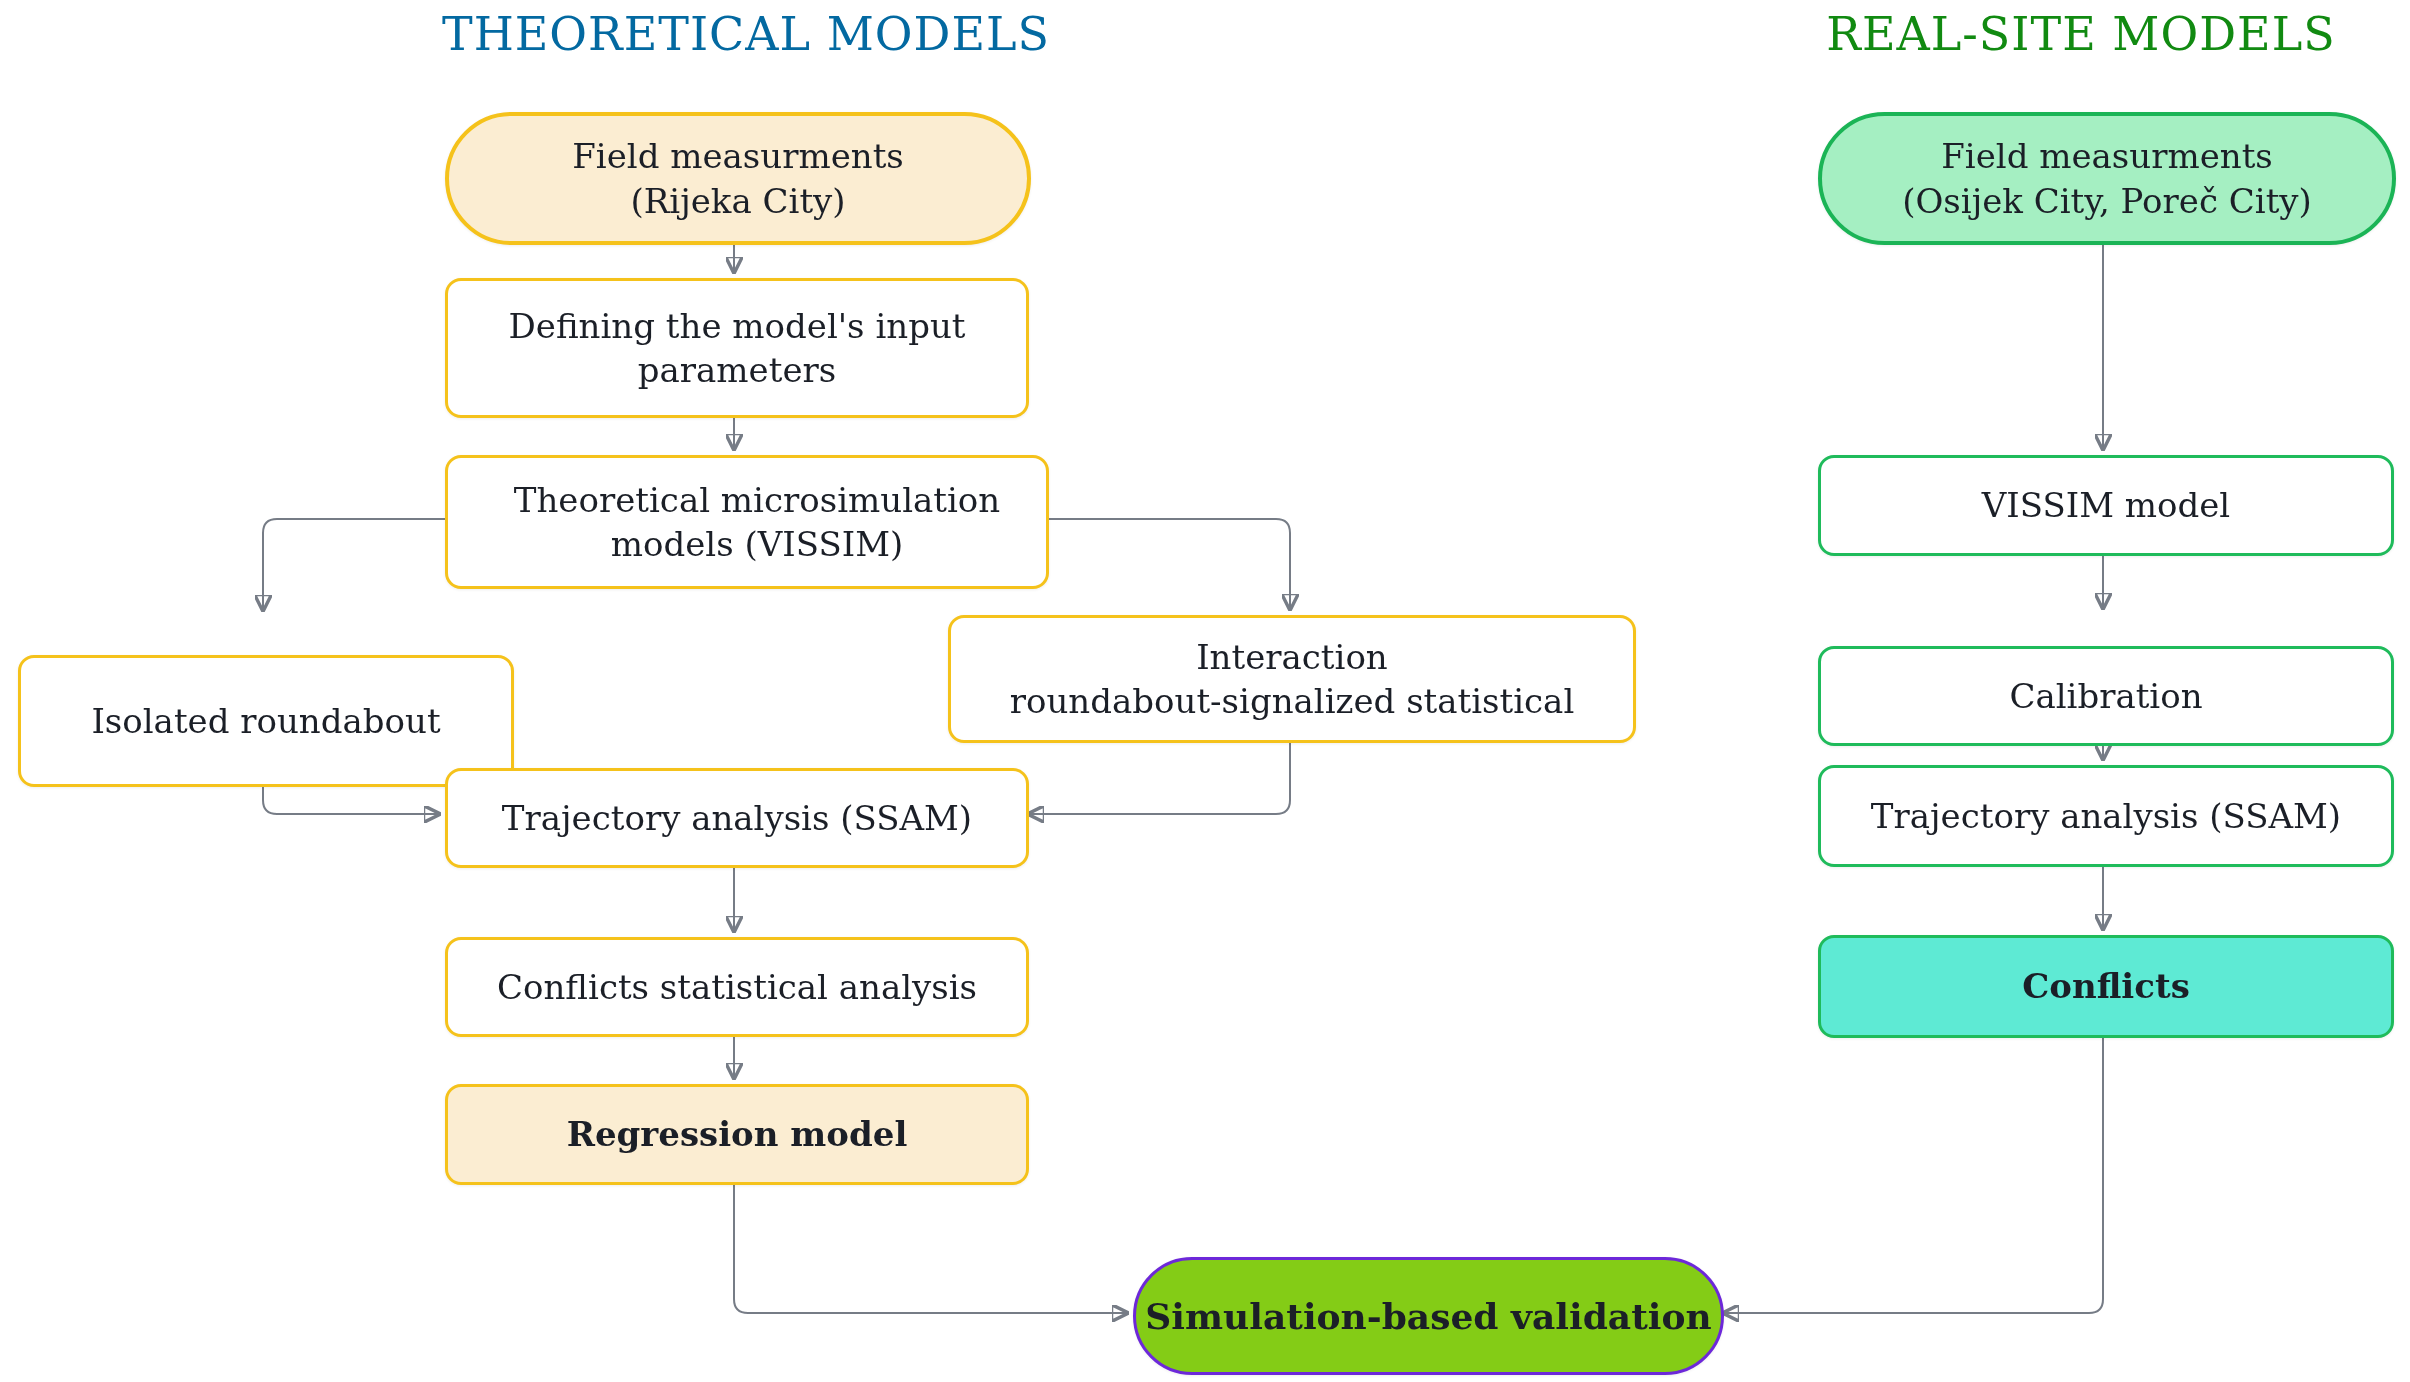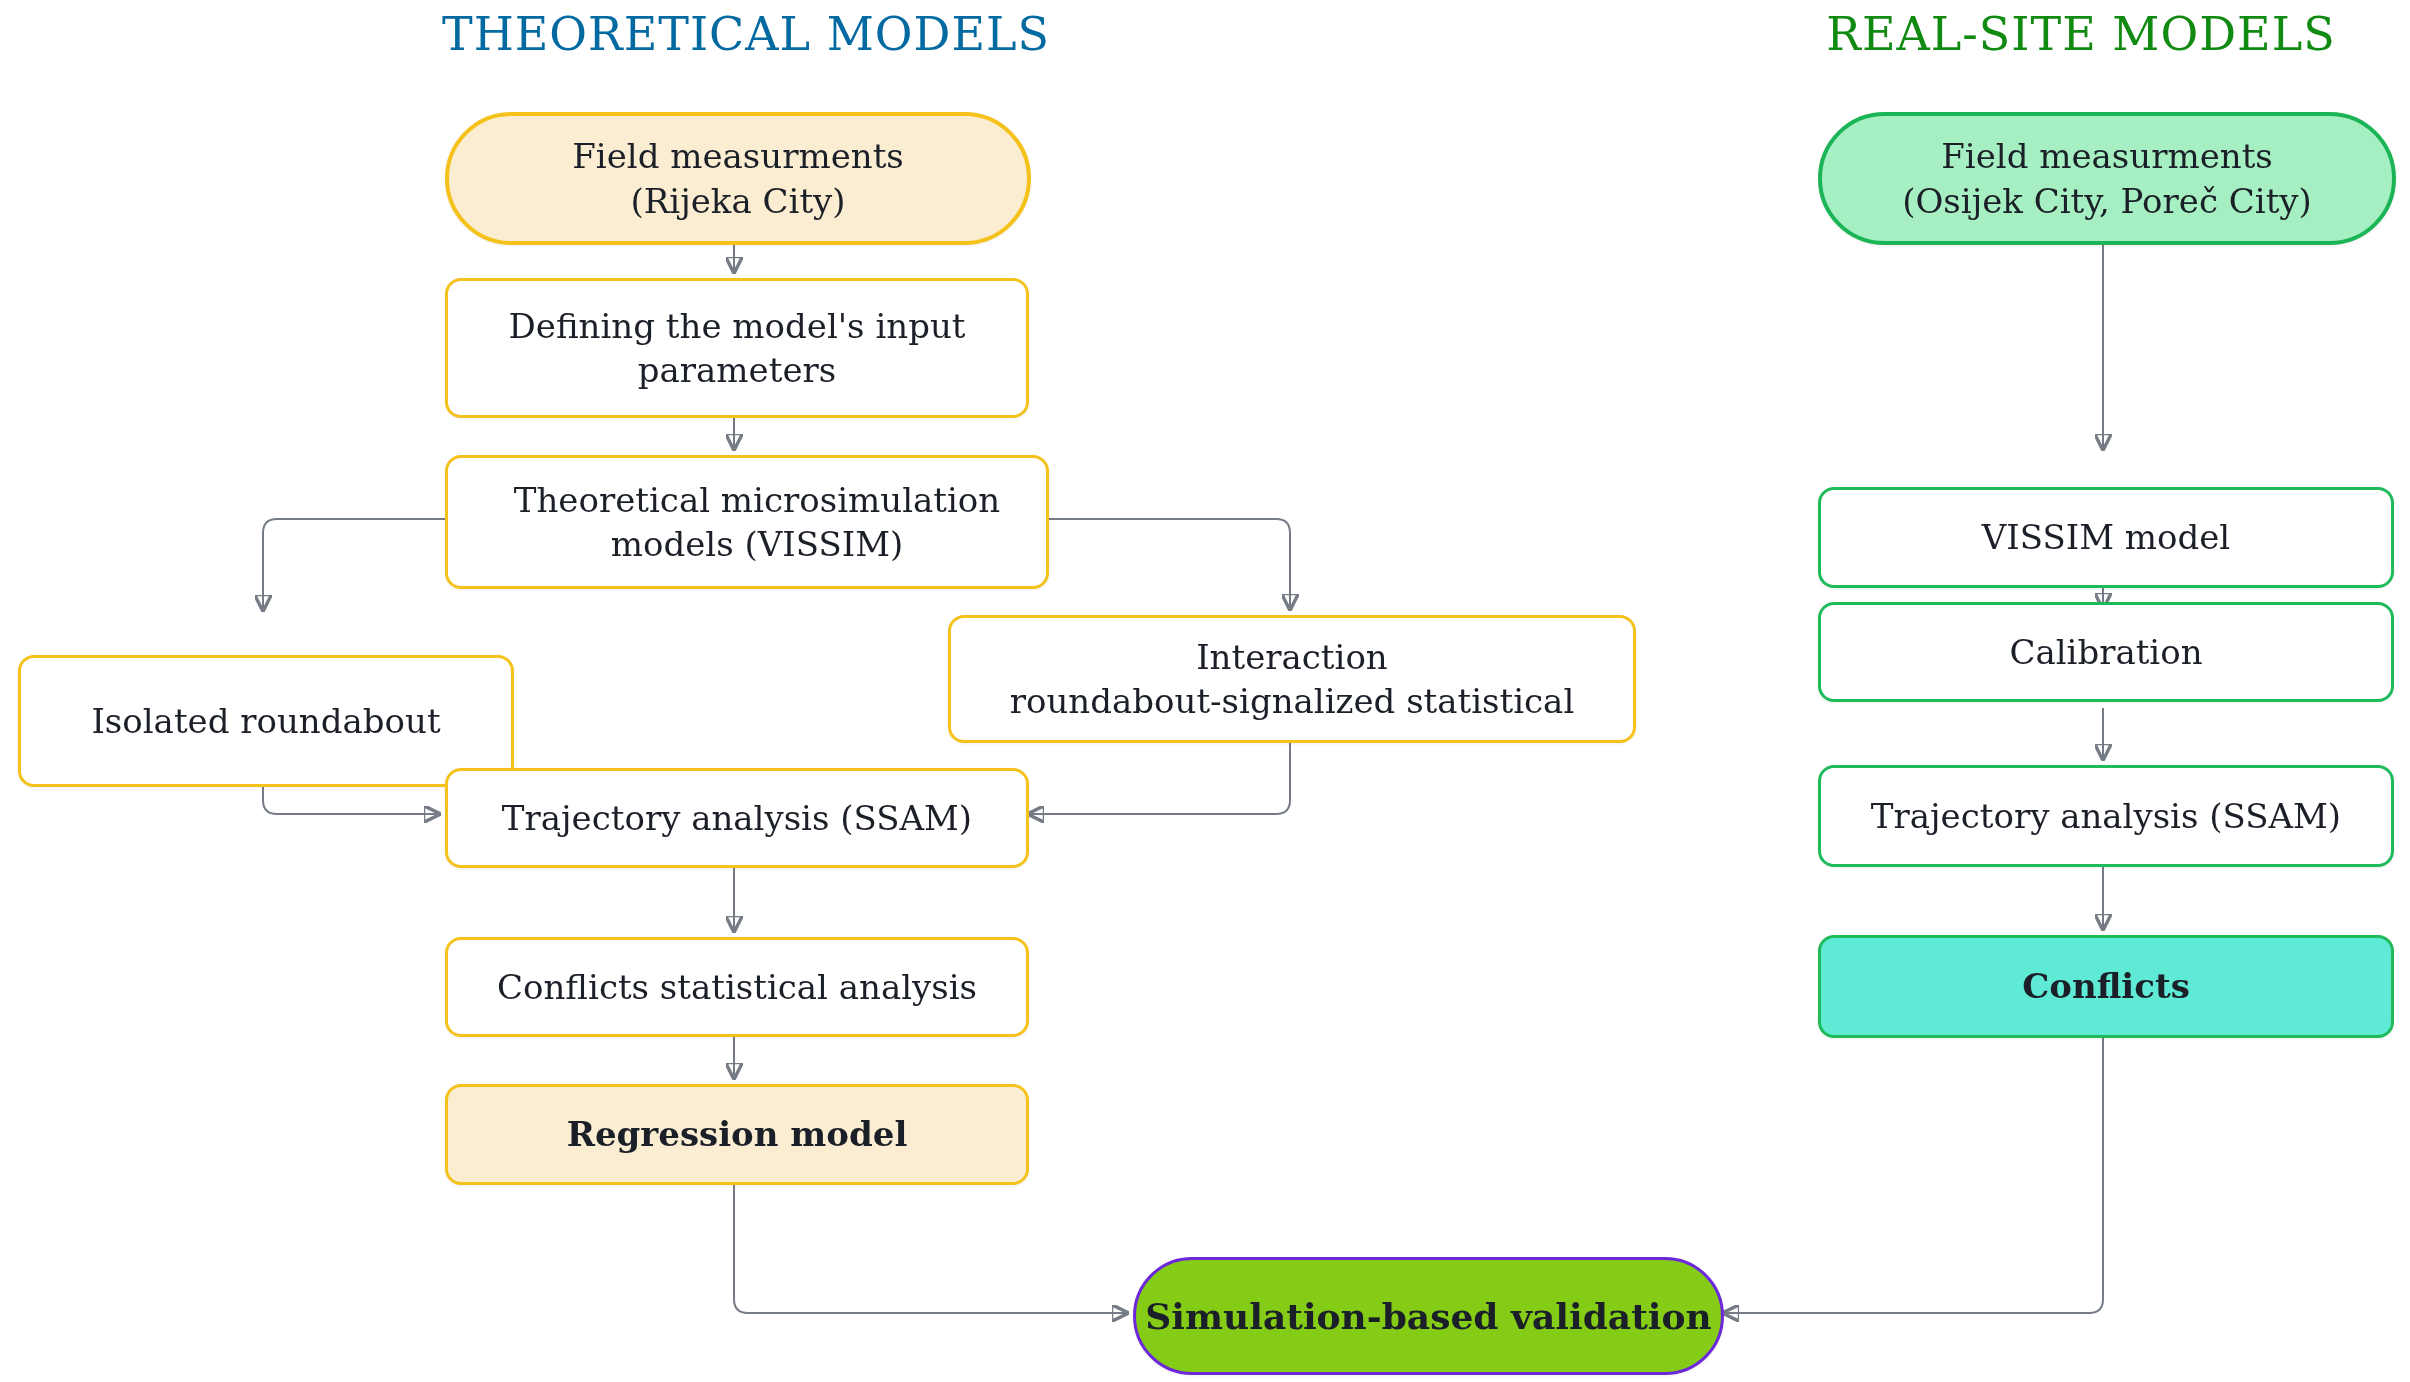--- a/index.html
+++ b/index.html
@@ -23,22 +23,22 @@
   
   .n1{left:445px;top:112px;width:578px;height:125px;}
   .n2{left:445px;top:278px;width:578px;height:134px;}
   .n3{left:445px;top:455px;width:578px;height:128px;padding-left:20px;}
   .n4{left:18px;top:616px;width:490px;height:126px;margin-top:39px;}
   .n5{left:948px;top:615px;width:682px;height:122px;}
   .n6{left:445px;top:768px;width:578px;height:94px;}
   .n7{left:445px;top:937px;width:578px;height:94px;}
   .n8{left:445px;top:1084px;width:578px;height:95px;}
   .n9{left:1818px;top:112px;width:570px;height:125px;}
-  .n10{left:1818px;top:455px;width:570px;height:95px;margin-top:32px;}
-  .n11{left:1818px;top:602px;width:570px;height:94px;}
+  .n10{left:1818px;top:455px;width:570px;height:95px;}
+  .n11{left:1818px;top:646px;width:570px;height:94px;}
   .n12{left:1818px;top:765px;width:570px;height:96px;}
   .n13{left:1818px;top:935px;width:570px;height:97px;}
   .n14{left:1133px;top:1257px;width:585px;height:112px;font-size:36px;}
   svg.wires{position:absolute;inset:0;pointer-events:none;}
   svg.wires path{fill:none;stroke:#767C86;stroke-width:2px;}
 </style>
 </head>
 <body>
 
 <div class="stage">

